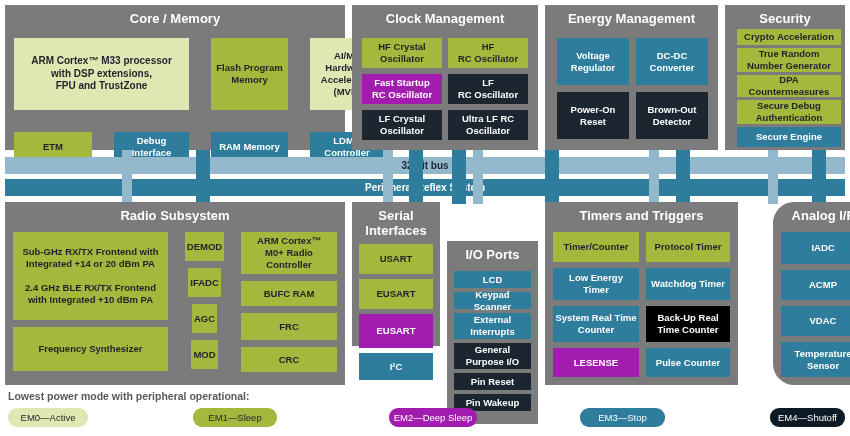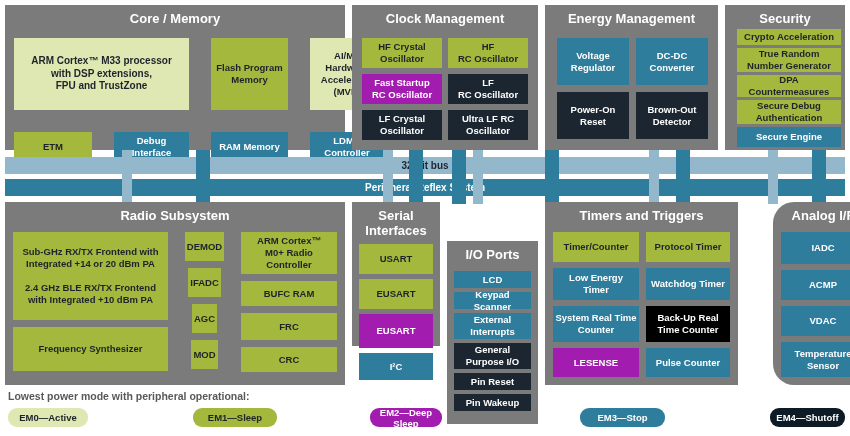--- a/index.html
+++ b/index.html
@@ -61,21 +61,21 @@
   .serial-stack { left:7px; top:42px; width:74px; gap:5px; }
   .io-stack     { left:7px; top:30px; width:77px; gap:4px; }
   .timers-grid  { position:absolute; left:8px; top:30px; display:grid;
                   grid-template-columns:86px 84px; grid-template-rows:30px 32px 36px 29px; gap:6px 7px; }
   .analog-stack { left:8px; top:30px; width:84px; gap:6px; }
 
   
   .legend-title { position:absolute; left:8px; top:390px; font-size:10.5px;
                   font-weight:bold; color:#58595b; }
   .swatch { position:absolute; top:408px; height:19px; display:flex; align-items:center;
-            justify-content:center; font-weight:bold; font-size:9.5px;border-radius:9px; }
+            justify-content:center; font-weight:normal; font-size:9.5px;border-radius:9px; }
 </style>
 </head>
 <body>
 
 <div class="stage">
 
   <div class="sec" id="sec-core">
     <div class="sec-title">Core / Memory</div>
     <div class="core-grid">
       <div class="blk c-pale core-arm">ARM Cortex™ M33 processor
@@ -230,17 +230,17 @@
       <div class="blk c-teal" style="height:30px">ACMP</div>
       <div class="blk c-teal" style="height:30px">VDAC</div>
       <div class="blk c-teal" style="height:35px">Temperature
 Sensor</div>
     </div>
   </div>
 
   <div class="legend-title">Lowest power mode with peripheral operational:</div>
   <div class="swatch c-pale" style="left:8px;width:80px">EM0—Active</div>
   <div class="swatch c-green" style="left:193px;width:84px">EM1—Sleep</div>
-  <div class="swatch c-lblue" style="left:370px;width:72px">EM2—Deep Sleep</div>
+  <div class="swatch c-lblue" style="left:389px;width:88px">EM2—Deep Sleep</div>
   <div class="swatch c-teal" style="left:580px;width:85px">EM3—Stop</div>
   <div class="swatch c-black" style="left:770px;width:75px;background:#0d1b26">EM4—Shutoff</div>
 
 </div>
 
 </body></html>

